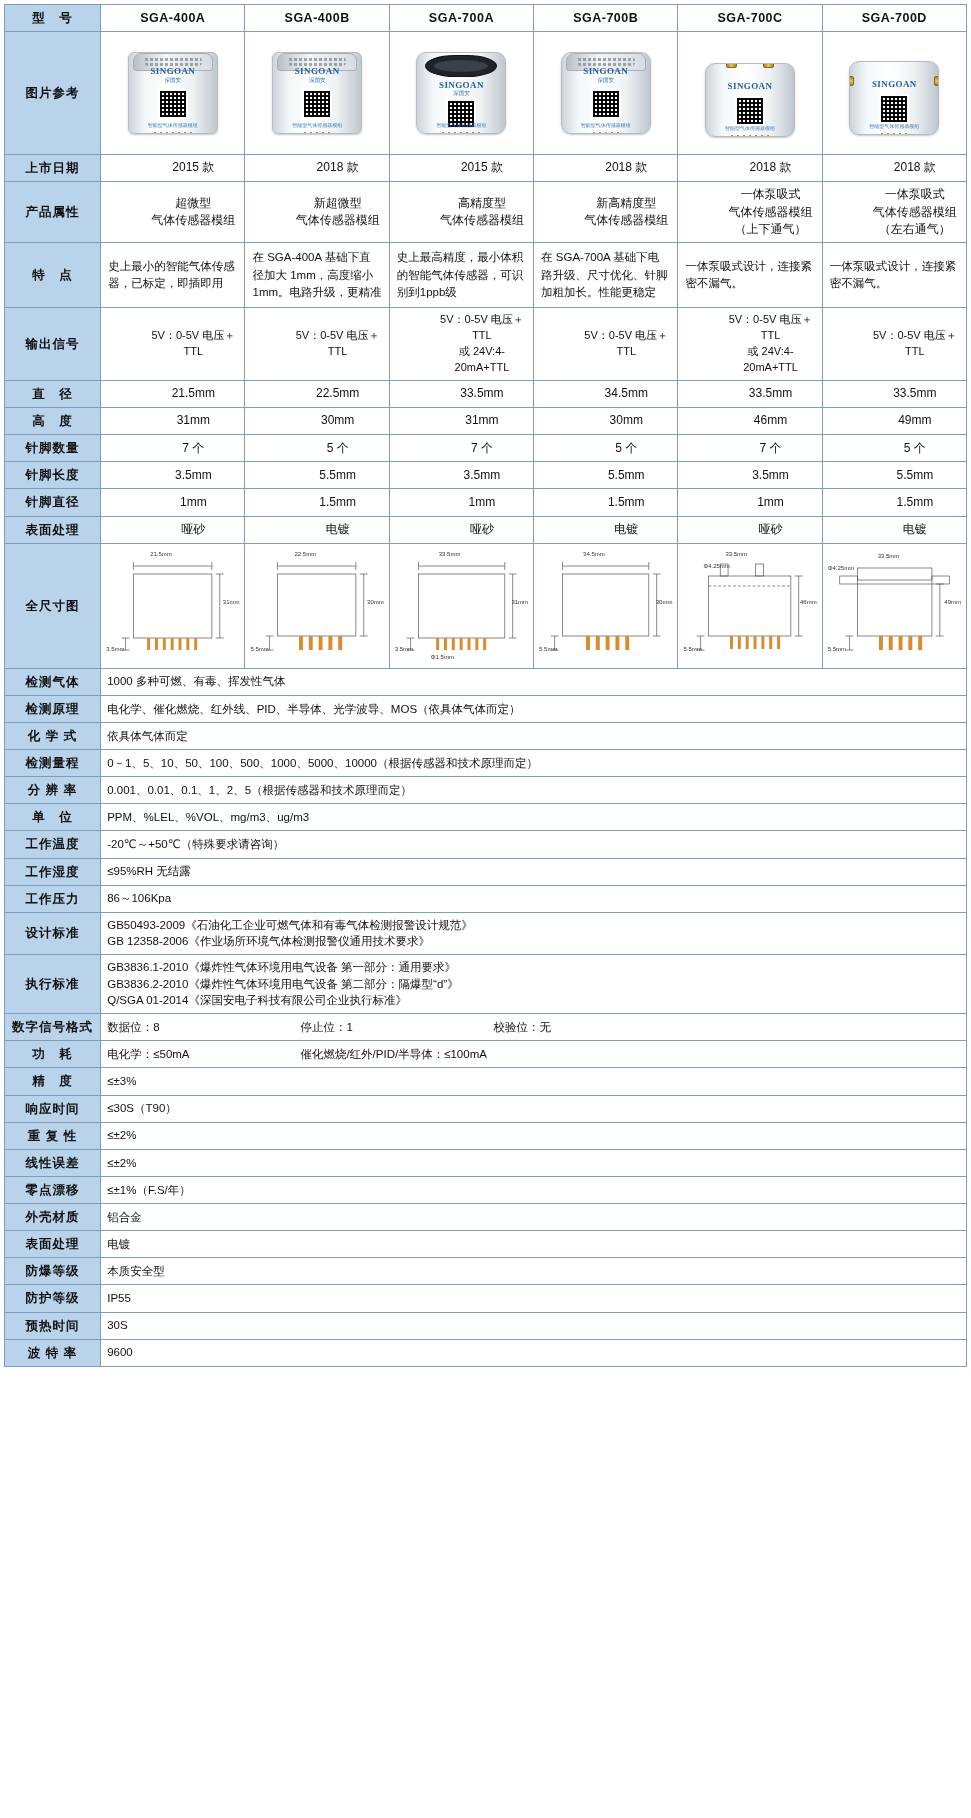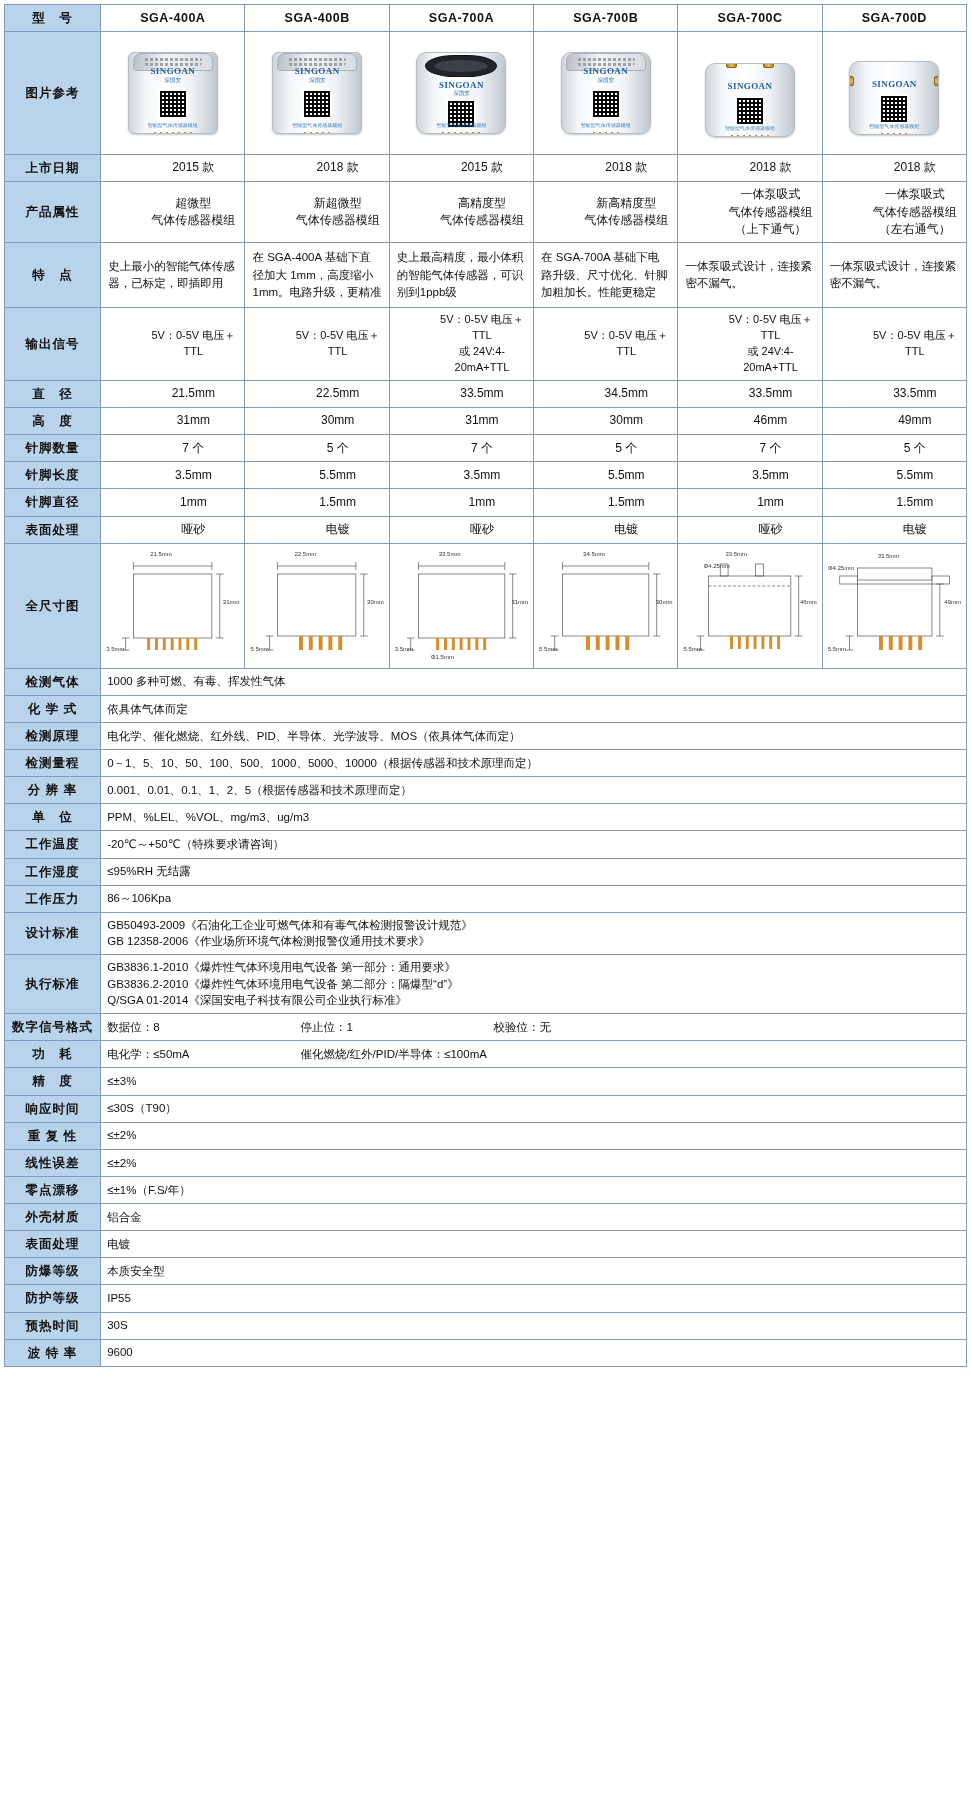--- a/index.html
+++ b/index.html
@@ -613,26 +613,26 @@
             <div style="position:absolute;left:2px;top:14px;font-size:6px;color:#333">Φ4.25mm</div>
           </div>
         </td>
       </tr>
 
       <tr>
         <td class="lbl">检测气体</td>
         <td class="valleft" colspan="6">1000 多种可燃、有毒、挥发性气体</td>
       </tr>
       <tr>
+        <td class="lbl">检测原理</td>
+        <td class="valleft" colspan="6">电化学、催化燃烧、红外线、PID、半导体、光学波导、MOS（依具体气体而定）</td>
+      </tr>
+      <tr>
         <td class="lbl">化 学 式</td>
         <td class="valleft" colspan="6">依具体气体而定</td>
-      </tr>
-      <tr>
-        <td class="lbl">检测原理</td>
-        <td class="valleft" colspan="6">电化学、催化燃烧、红外线、PID、半导体、光学波导、MOS（依具体气体而定）</td>
       </tr>
       <tr>
         <td class="lbl">检测量程</td>
         <td class="valleft" colspan="6">0－1、5、10、50、100、500、1000、5000、10000（根据传感器和技术原理而定）</td>
       </tr>
       <tr>
         <td class="lbl">分 辨 率</td>
         <td class="valleft" colspan="6">0.001、0.01、0.1、1、2、5（根据传感器和技术原理而定）</td>
       </tr>
       <tr>

